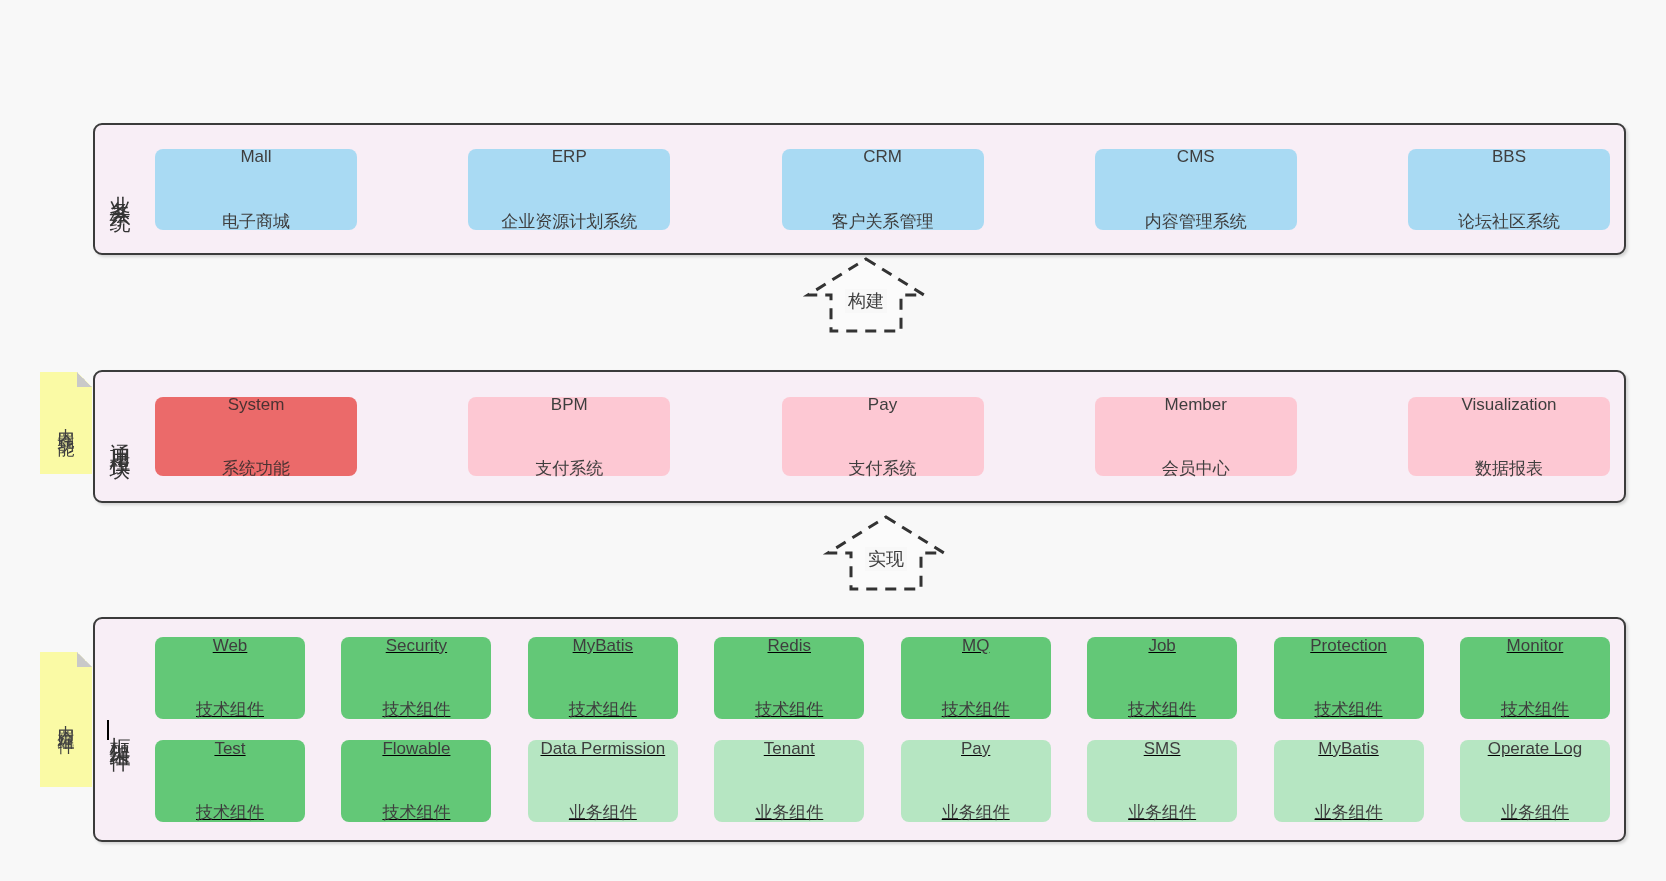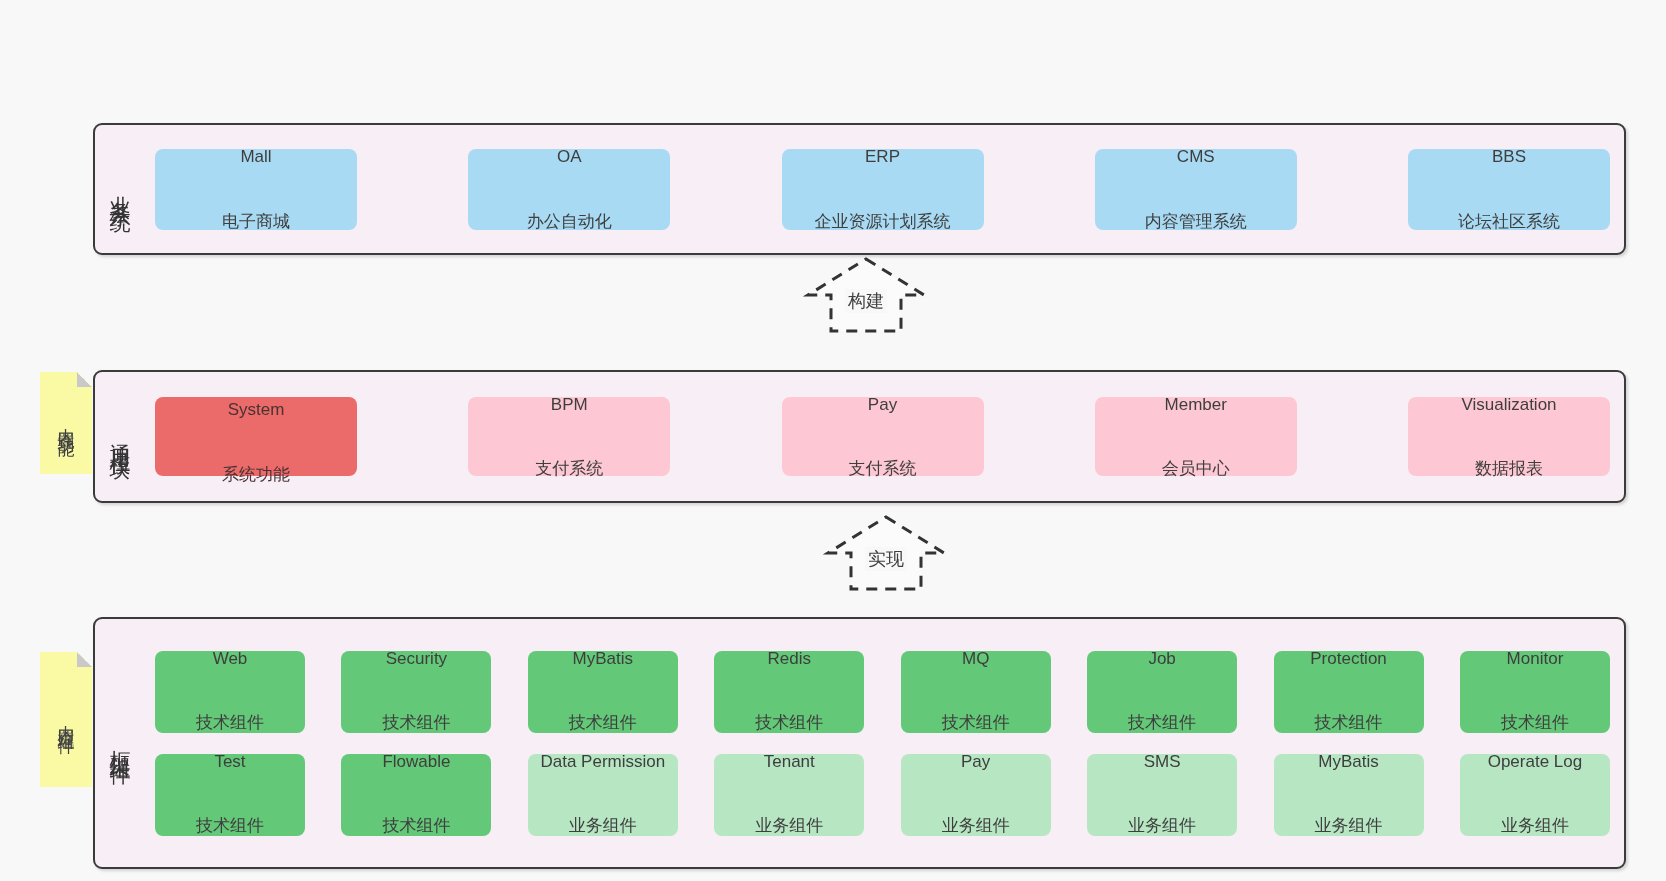--- a/index.html
+++ b/index.html
@@ -23,42 +23,42 @@
   .panel{
     position:absolute;left:93px;width:1533px;
     background:var(--panel-bg);
     border:2px solid var(--panel-border);
     border-radius:9px;
     box-shadow:2px 2px 3px rgba(0,0,0,0.15);
     display:flex;align-items:stretch;
   }
   .panel-business{top:123px;height:132px;}
   .panel-common{top:370px;height:133px;}
-  .panel-framework{top:617px;height:252px;}
+  .panel-framework{top:617px;height:225px;text-decoration:underline;}
 
   .panel-label{width:50px;display:flex;align-items:center;justify-content:center;}
   .panel-label span{
     writing-mode:vertical-rl;text-orientation:upright;
     font-size:21px;letter-spacing:5px;color:#343434;
   }
 
   .box-row{flex:1;display:flex;justify-content:space-between;align-items:center;padding:0 14px 0 10px;}
 
   .box{
     border-radius:8px;
     display:flex;flex-direction:column;align-items:center;justify-content:center;
     text-align:center;color:var(--text-dark);
     font-size:17px;line-height:1.5;gap:39px;
   }
   .panel-business .box{width:202px;height:81px;}
   .panel-common  .box{width:202px;height:79px;}
   .panel-framework .box{width:150px;height:82px;line-height:1.45;}
 
   .box.blue{background:var(--box-blue);}
-  .box.red{background:var(--box-red);color:#4a3232;justify-content:space-between;}
+  .box.red{background:var(--box-red);color:#4a3232;}
   .box.pink{background:var(--box-pink);}
   .box.green{background:var(--box-green);}
   .box.green-light{background:var(--box-green-light);}
 
   .framework-rows{flex:1;display:flex;flex-direction:column;justify-content:center;gap:21px;padding:0 14px 0 10px;}
   .framework-row{display:flex;justify-content:space-between;}
 
   .sticky{
     position:absolute;left:40px;width:52px;
     background:var(--sticky-yellow);
@@ -94,26 +94,26 @@
   <div class="panel panel-business">
     <div class="panel-label">
       <span>业务系统</span>
     </div>
     <div class="box-row">
       <div class="box blue">
         <div>Mall</div>
         <div>电子商城</div>
       </div>
       <div class="box blue">
-        <div>OA</div>
-        <div>办公自动化</div>
-      </div>
-      <div class="box blue">
         <div>ERP</div>
         <div>企业资源计划系统</div>
+      </div>
+      <div class="box blue">
+        <div>CRM</div>
+        <div>客户关系管理</div>
       </div>
       <div class="box blue">
         <div>CMS</div>
         <div>内容管理系统</div>
       </div>
       <div class="box blue">
         <div>BBS</div>
         <div>论坛社区系统</div>
       </div>
     </div>

